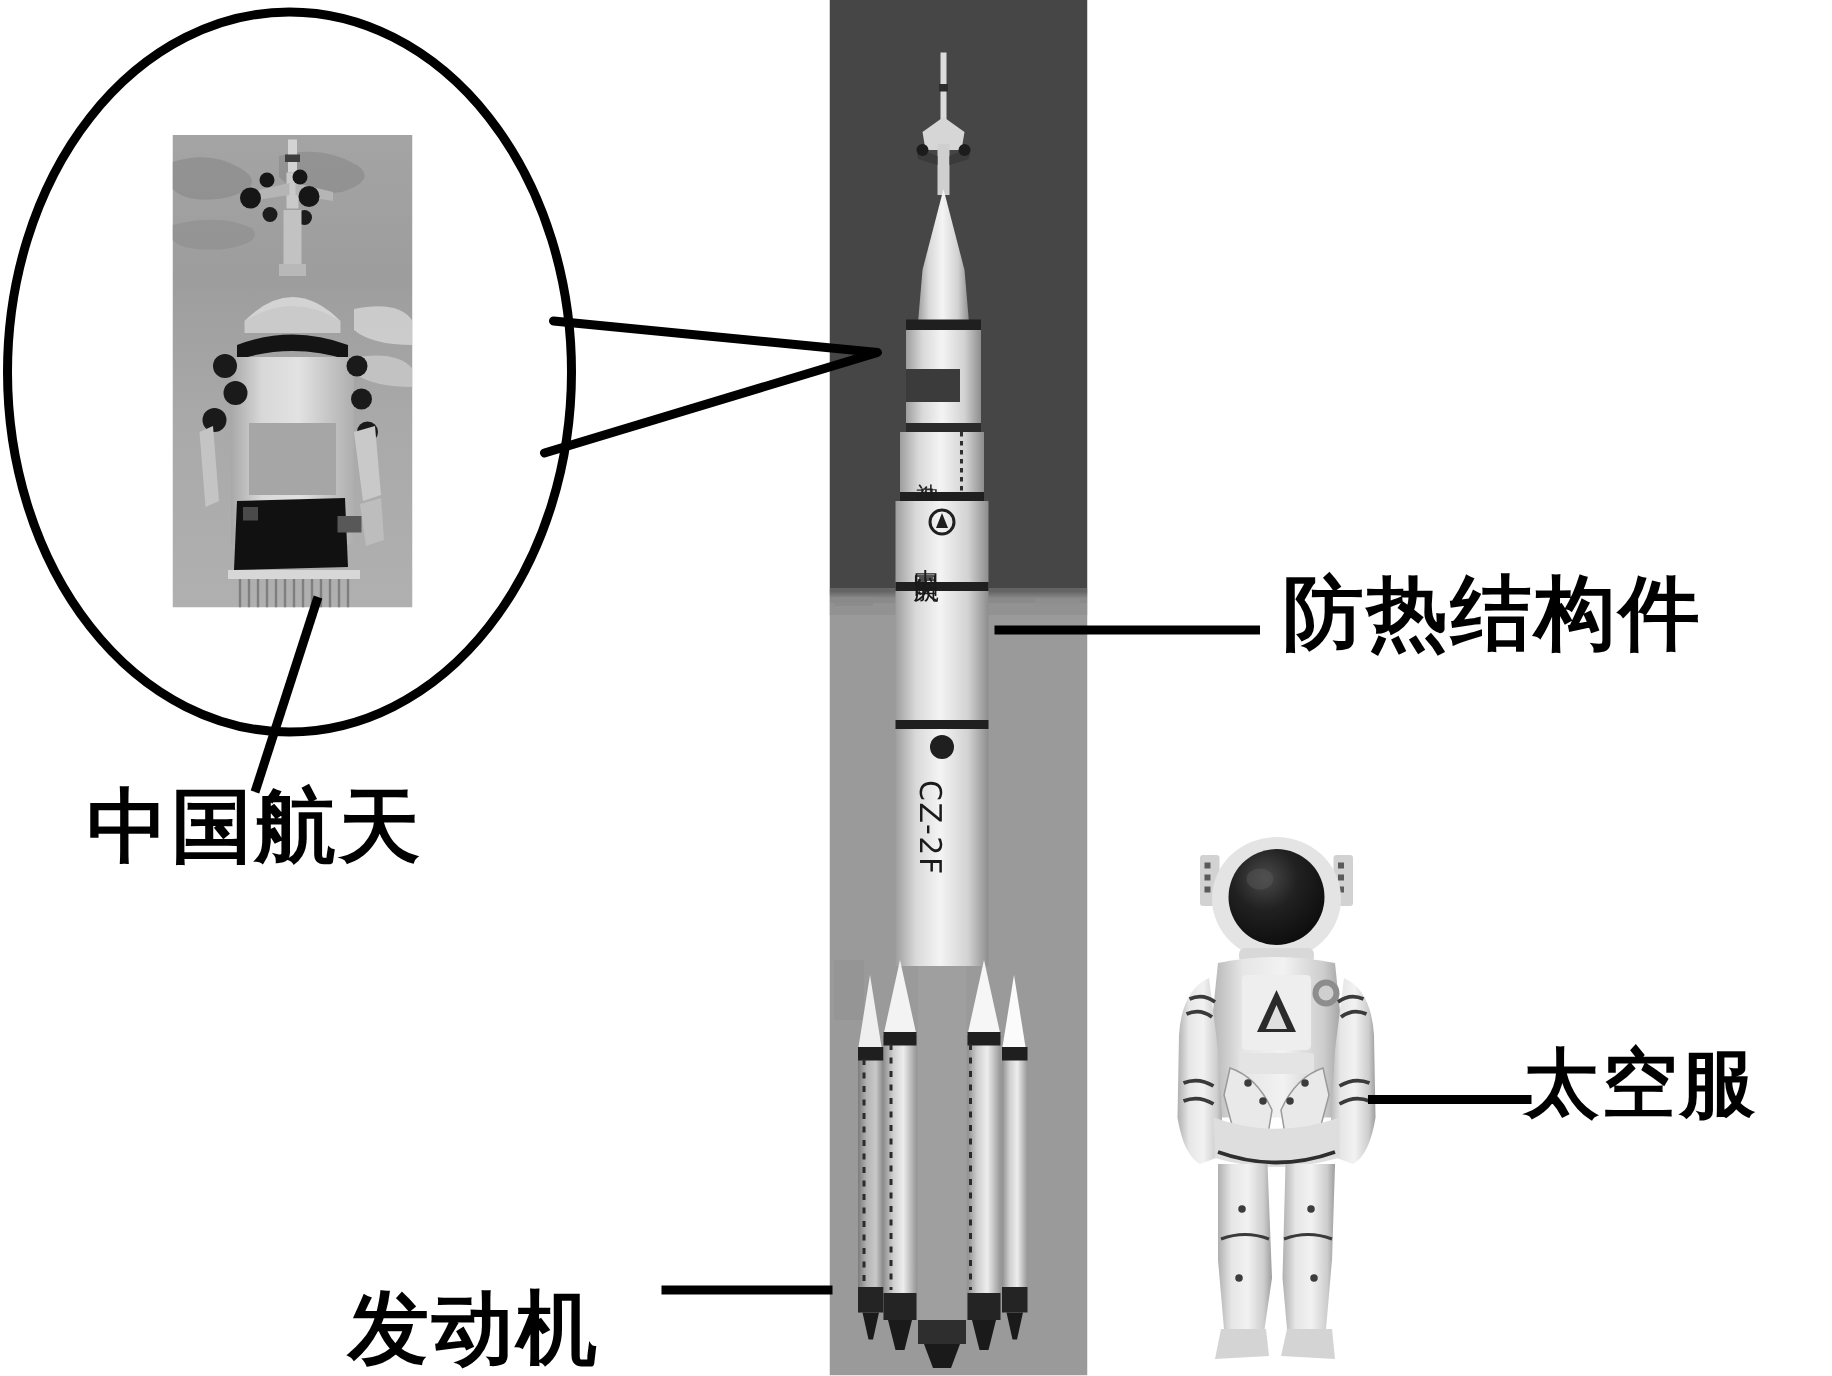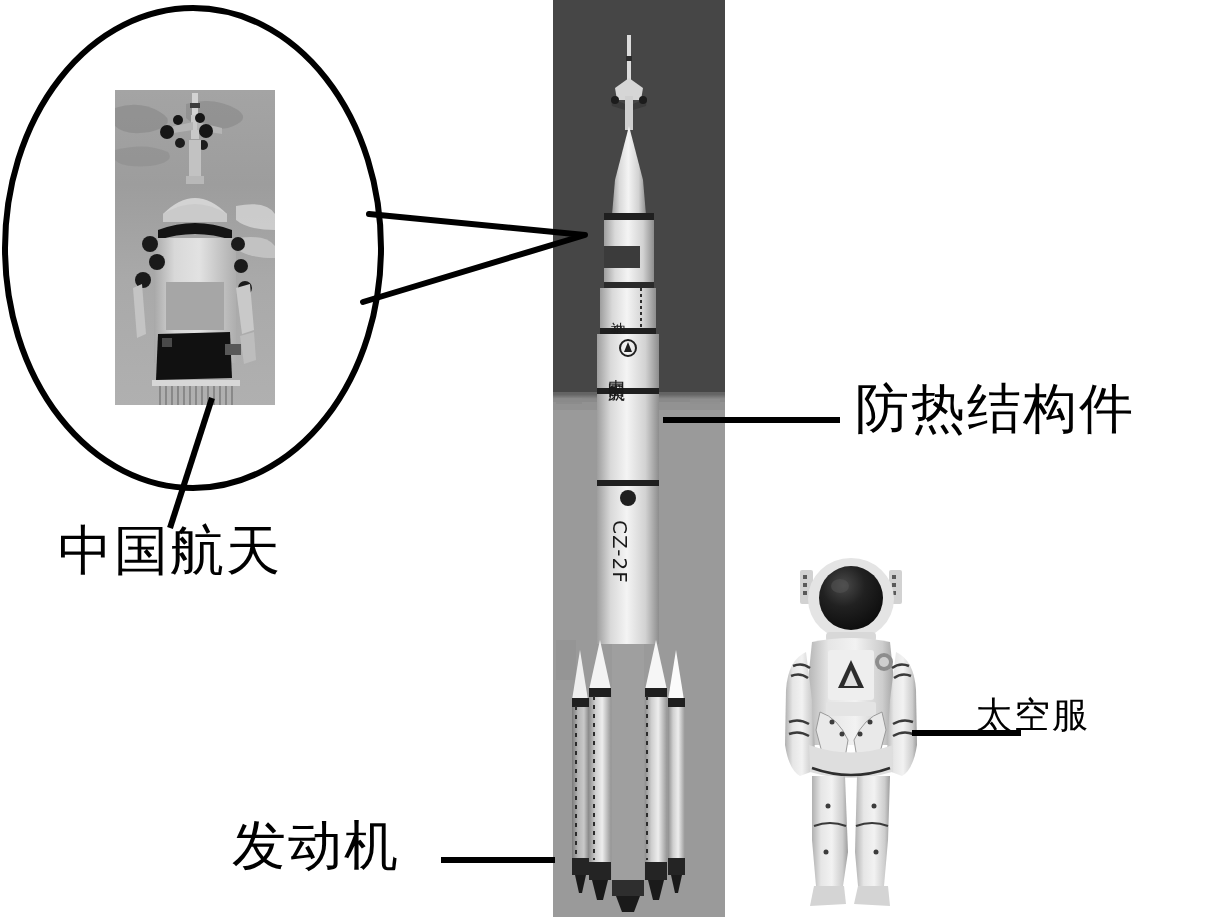--- a/index.html
+++ b/index.html
@@ -5,26 +5,26 @@
   html,body{margin:0;padding:0;background:#ffffff;}
   body{
     width:1221px;height:917px;position:relative;overflow:hidden;
     font-family:"Liberation Sans","DejaVu Sans",sans-serif;
   }
   #stage{position:absolute;left:0;top:0;width:1221px;height:917px;}
   svg.layer{position:absolute;left:0;top:0;width:1221px;height:917px;overflow:visible;}
   .label{
     position:absolute;white-space:nowrap;color:#000;
     font-family:"DejaVu Sans","Liberation Sans",sans-serif;
-    font-weight:400;line-height:1;
+    font-weight:700;line-height:1;
   }
   #lbl-shell{left:58px;top:524px;font-size:54px;letter-spacing:2px;}
   #lbl-heat{left:855px;top:382px;font-size:54px;letter-spacing:2px;}
-  #lbl-suit{left:976px;top:697px;font-size:36px;letter-spacing:2px;}
-  #lbl-engine{left:232px;top:819px;font-size:54px;letter-spacing:2px;}
+  #lbl-suit{left:1016px;top:697px;font-size:50px;letter-spacing:2px;}
+  #lbl-engine{left:232px;top:859px;font-size:54px;letter-spacing:2px;}
 </style>
 </head>
 <body>
 
 <div id="stage">
 
   <svg class="layer" viewBox="0 0 1221 917">
     <defs>
 
       <linearGradient id="skyGrad" x1="0" y1="0" x2="0" y2="1">

